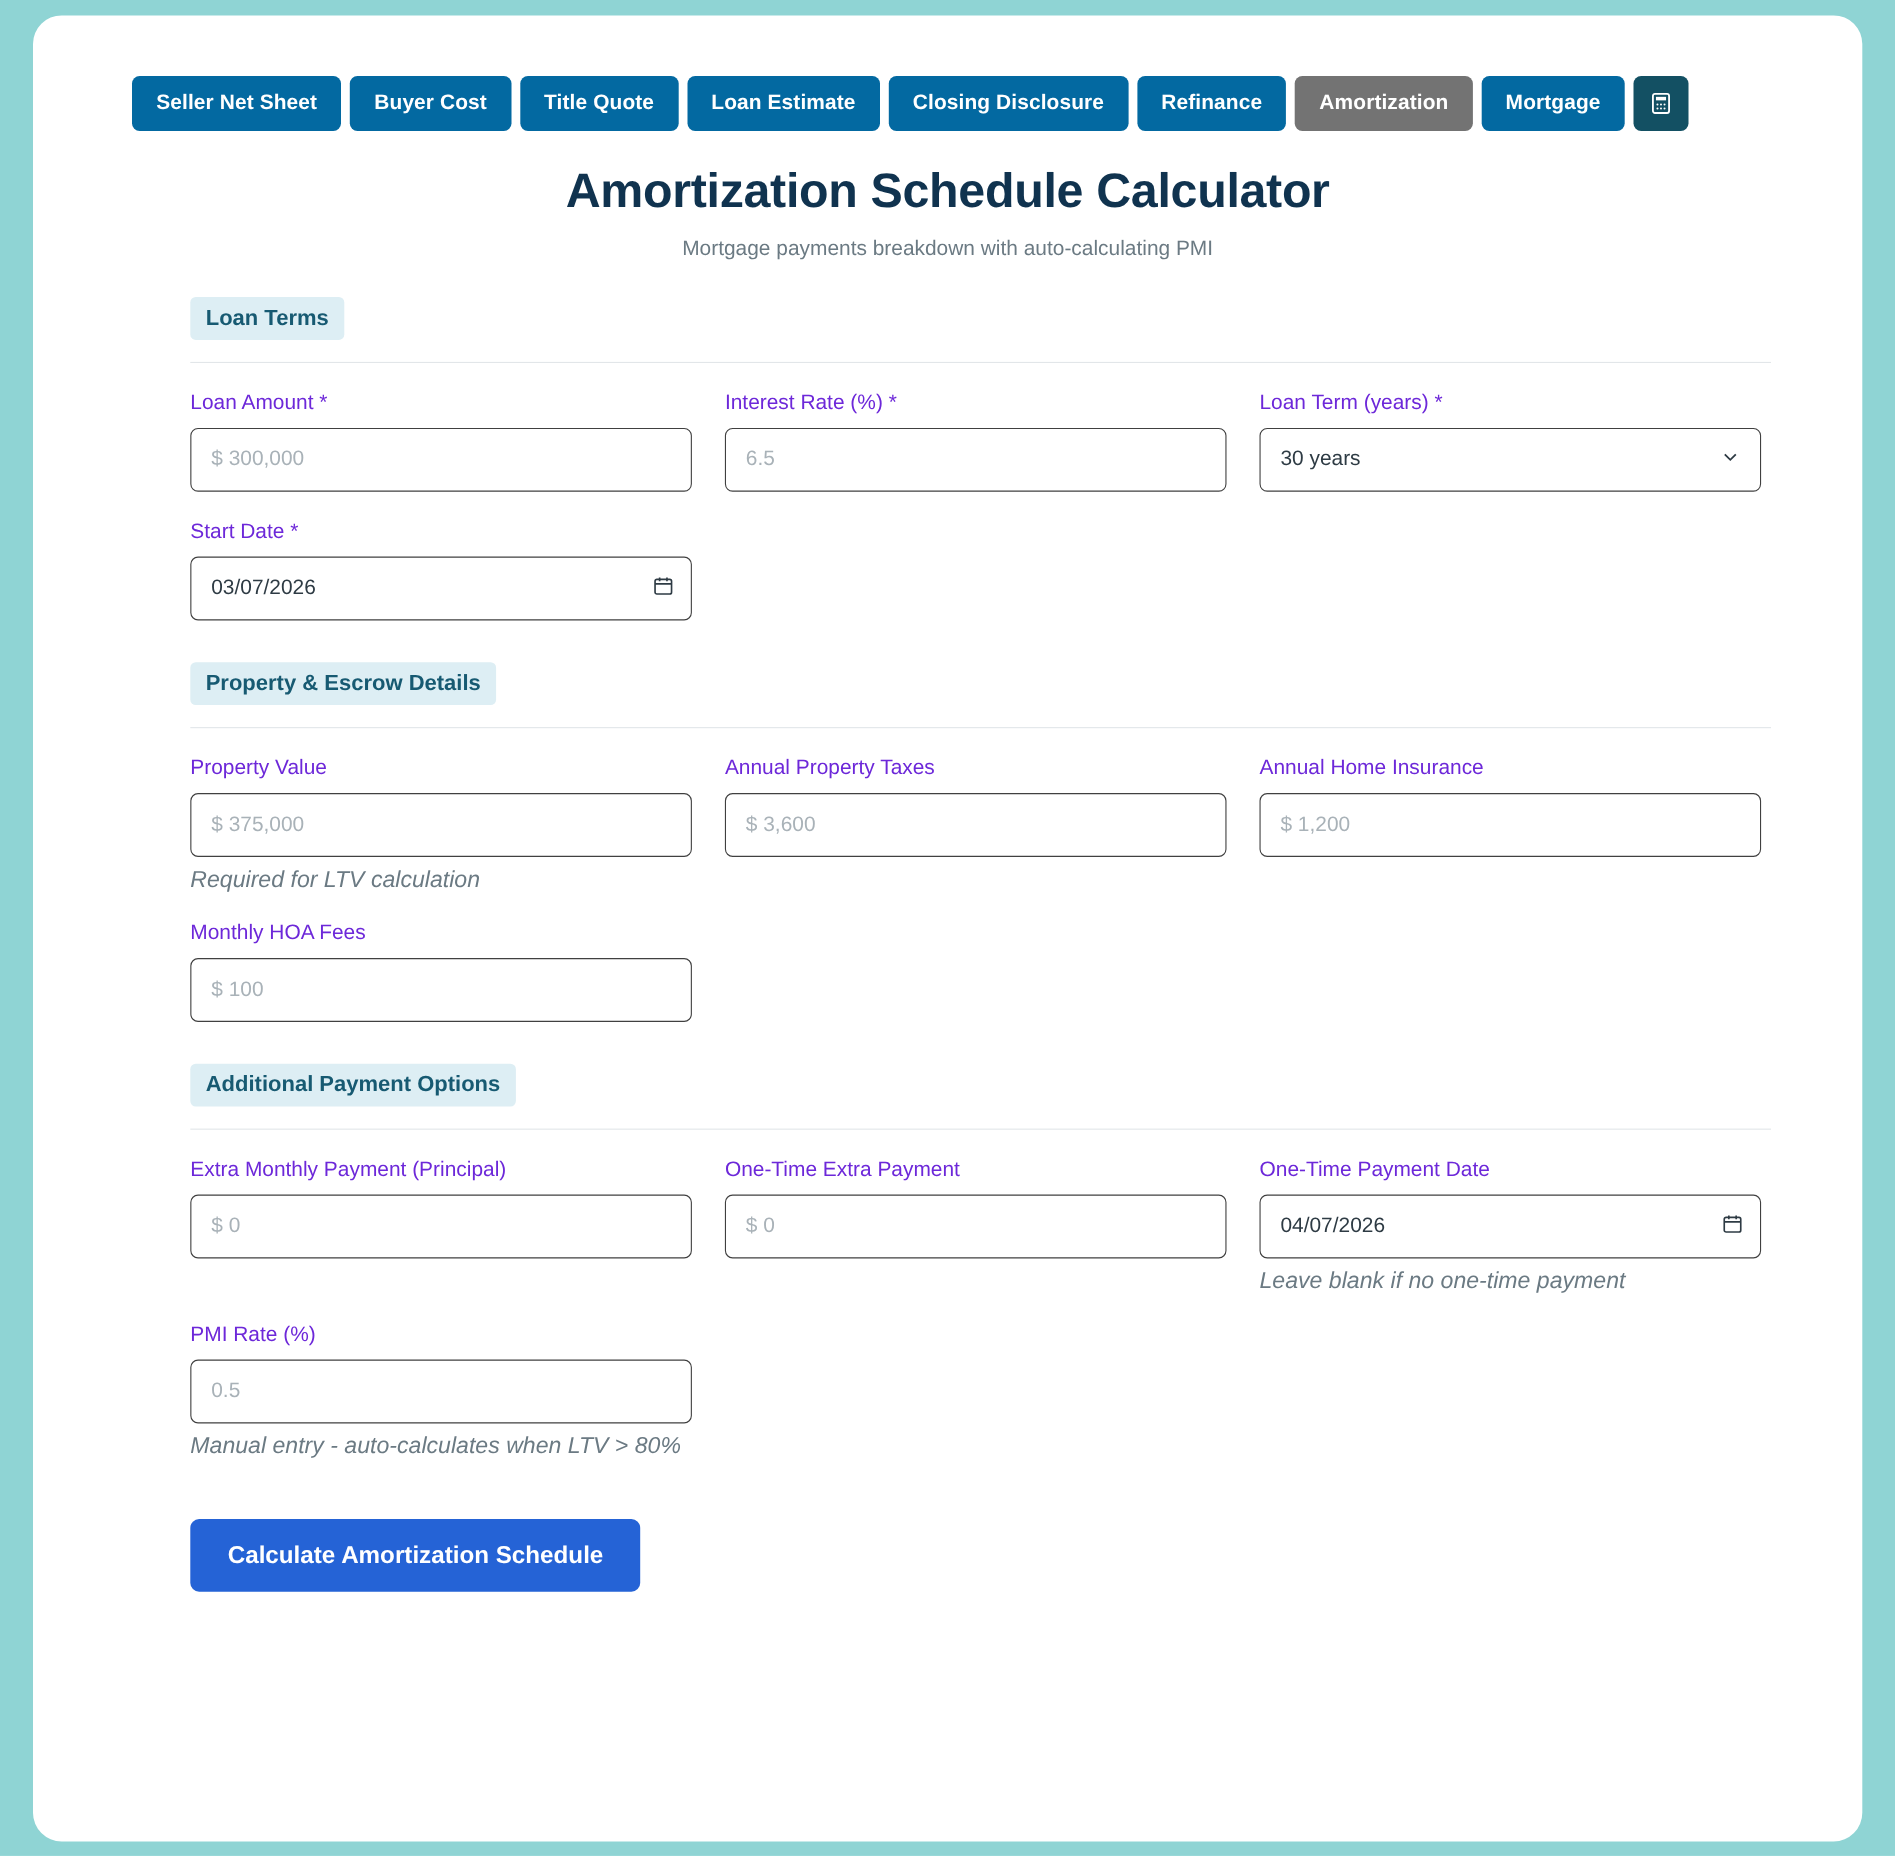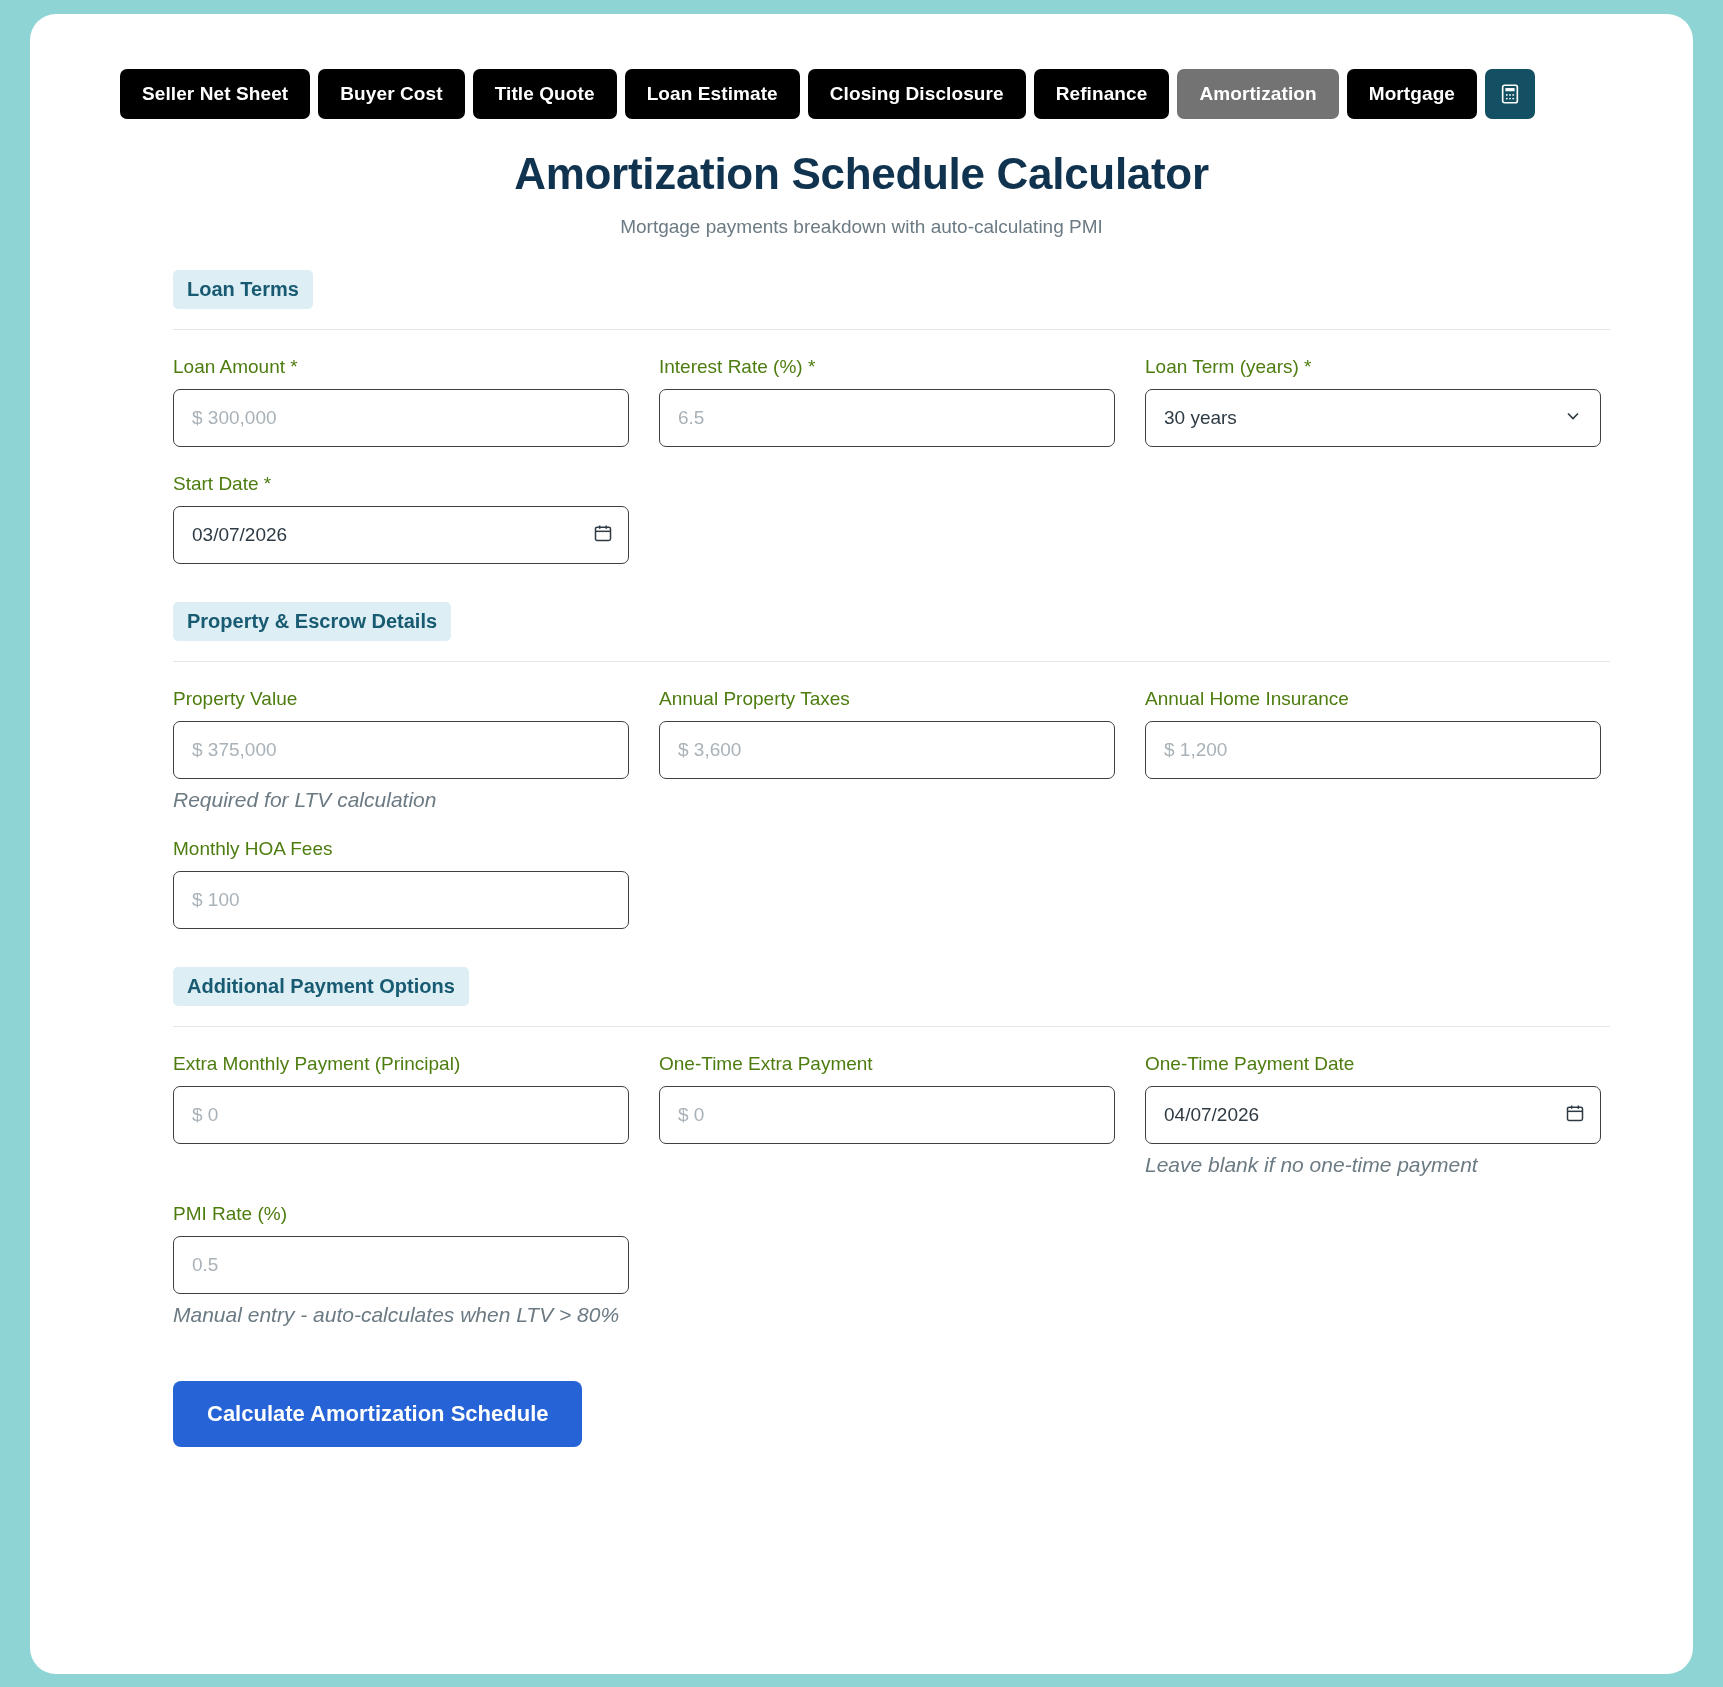--- a/index.html
+++ b/index.html
@@ -26,21 +26,21 @@
   
   .tabbar {
     position: absolute;
     left: 90px;
     top: 55px;
     display: flex;
     align-items: center;
     gap: 8px;
   }
   .tab {
-    background: #000000;
+    background: #0369a1;
     color: #ffffff;
     font-size: 19px;
     font-weight: bold;
     border-radius: 7px;
     padding: 14px 22px;
     white-space: nowrap;
     cursor: pointer;
     letter-spacing: .1px;
   }
   .tab.active {
@@ -106,21 +106,21 @@
     gap: 30px;
     margin-top: 26px;
   }
   .field {
     width: 456px;
   }
   .field.spacer { visibility: hidden; }
   label {
     display: block;
     font-size: 19px;
-    color: #4d7c0f;
+    color: #6d28d9;
     margin-bottom: 11px;
   }
   .input {
     width: 100%;
     height: 58px;
     border: 1px solid #404040;
     border-radius: 7px;
     background: #fff;
     font-size: 19px;
     color: #2e3b44;

